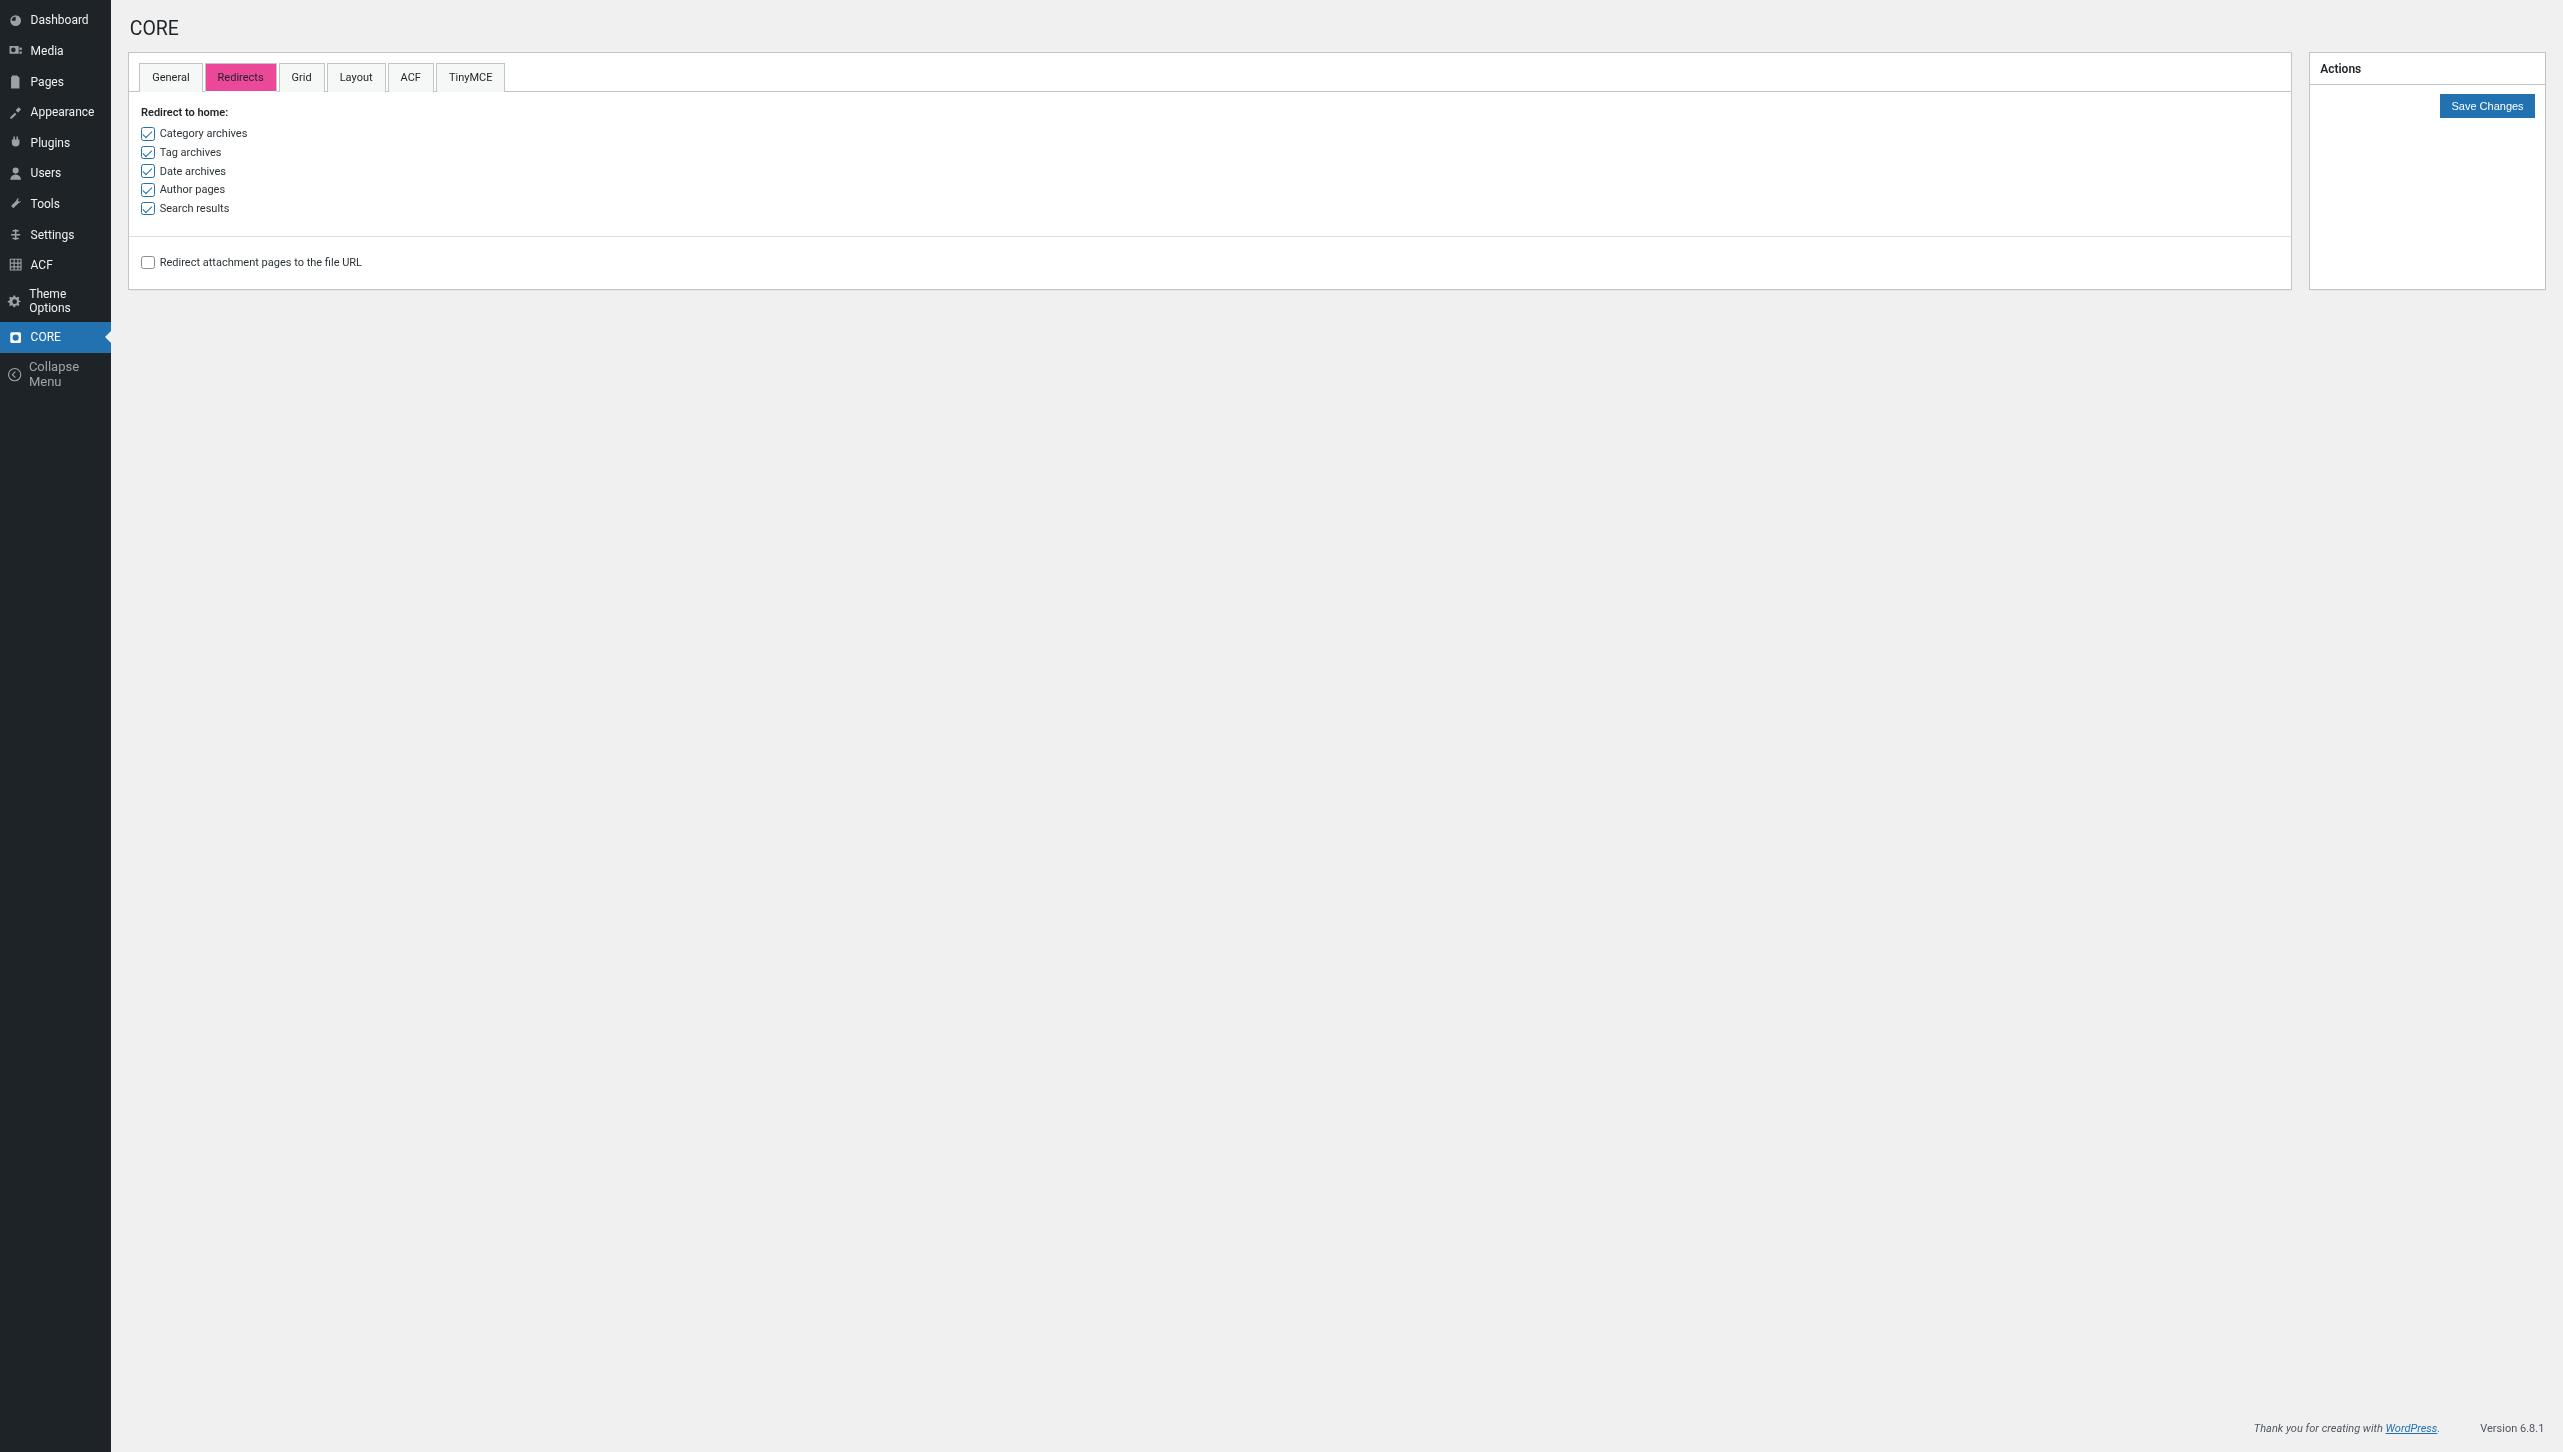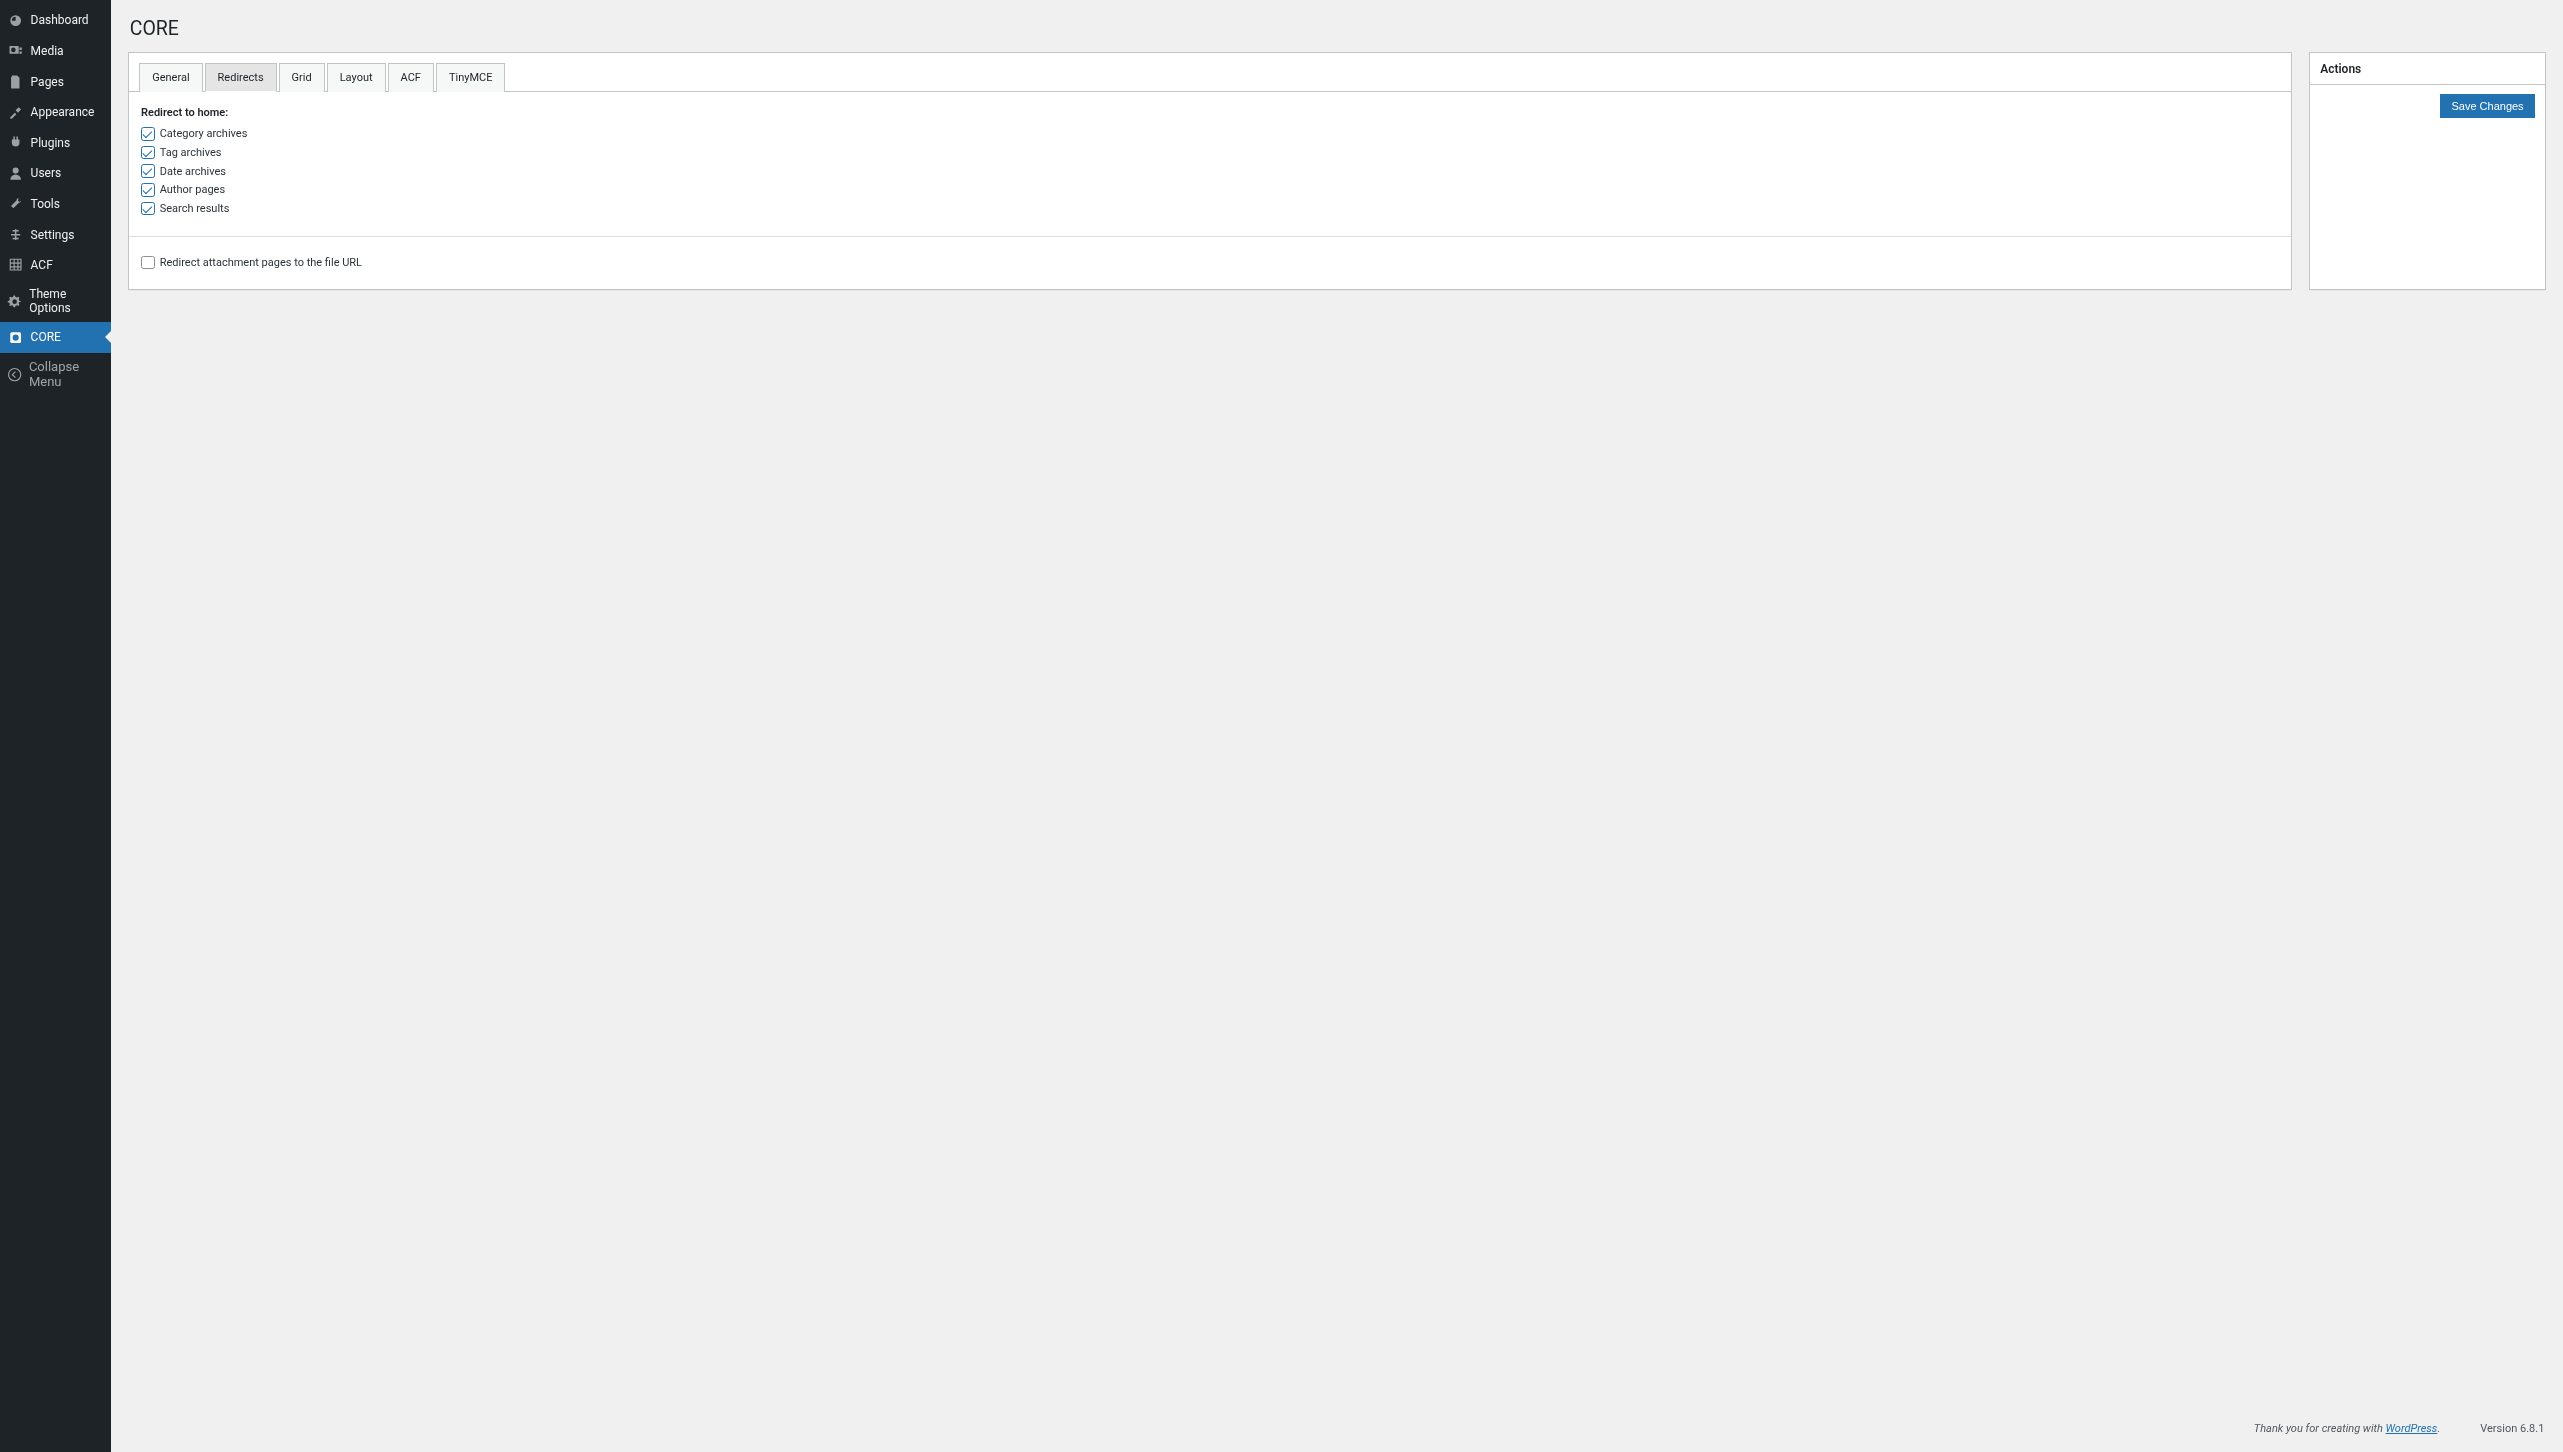--- a/index.html
+++ b/index.html
@@ -92,21 +92,21 @@
   border-bottom: none;
   background: #f6f7f7;
   padding: 6.8px 12px;
   font-size: 11px;
   color: #1d2327;
   cursor: pointer;
   margin-bottom: -0.8px;
   border-radius: 0;
 }
 .tab.active {
-  background: #e5e5e5;
+  background: #ec4899;
   border-bottom: 0.8px solid #fff;
 }
 .section {
   padding: 13.6px 12px 15.3px 12px;
 }
 .section + .section {
   border-top: 0.8px solid #ddd;
 }
 .section-title {
   font-weight: 600;

